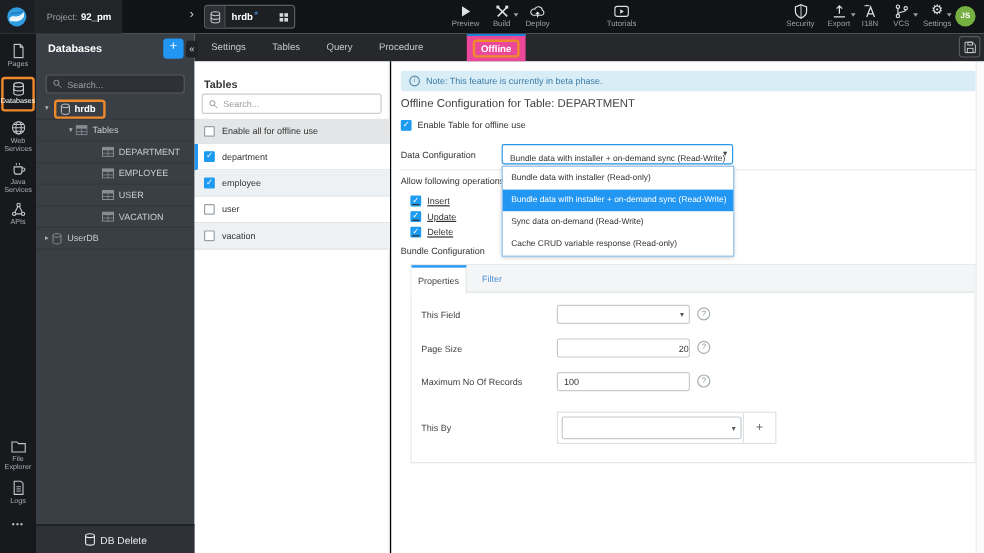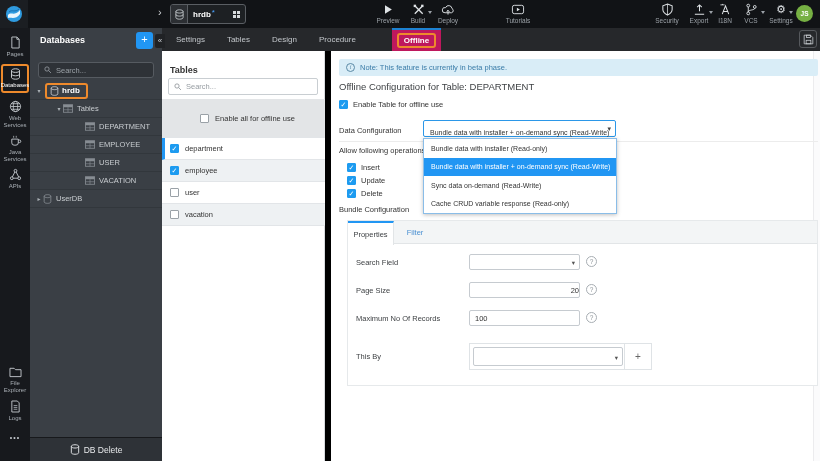--- a/index.html
+++ b/index.html
@@ -47,61 +47,61 @@
   .tree-row { height:18px; display:flex; align-items:center; color:#c9cdd1; font-size:7.5px; border-bottom:1px solid rgba(0,0,0,0.12); }
   .tree-row .caret { font-size:6px; color:#aab0b5; width:8px; text-align:center; }
   .tree-row .ticon { color:#878d93; margin-right:4px; display:flex; }
   .hrdb-box { display:flex; align-items:center; gap:3px; border:2px solid #ee8a2c; border-radius:3px; height:16px; padding:0 6px 0 3px; margin-left:2px; color:#c9cdd1; }
   .hrdb-box .hlab { color:#fff; font-weight:bold; font-size:8px; }
   .dbp-footer { position:absolute; left:0; bottom:0; width:132px; height:24px; background:#2e3237; border-top:1px solid #17191c; display:flex; align-items:center; justify-content:center; gap:4px; color:#e8eaec; font-size:8.5px; }
 
   
   .tabbar { position:absolute; left:162px; top:28px; width:658px; height:23px; background:#26282b; display:flex; align-items:center; padding-left:14px; gap:22px; z-index:15; }
   .wtab { font-size:8px; color:#c3c7cb; white-space:nowrap; }
-  .wtab-active-wrap { height:23px; display:flex; align-items:center; border-top:2px solid #1d82d2; background:#be185d; padding:0 5px; margin-left:14px; }
+  .wtab-active-wrap { height:23px; display:flex; align-items:center; border-top:2px solid #1d82d2; background:#ec4899; padding:0 5px; margin-left:14px; }
   .wtab-active-wrap .obox { border:2px solid #ee8a2c; border-radius:3px; padding:1px 5px; color:#fff; font-weight:bold; font-size:8px; }
   .save-btn { position:absolute; right:3px; top:2px; width:18px; height:18px; border:1px solid #56595d; border-radius:3px; display:flex; align-items:center; justify-content:center; color:#c8ccd0; }
 
   
   .tablespanel { position:absolute; left:162px; top:51px; width:163px; height:410px; background:#fff; border-right:1px solid #d8dbde; z-index:10; }
   .tp-title { position:absolute; left:8px; top:14px; font-size:9px; font-weight:bold; color:#333; }
   .tp-search { position:absolute; left:6px; top:27px; width:150px; height:17px; border:1px solid #c9ced2; border-radius:2px; display:flex; align-items:center; padding:0 5px; gap:4px; color:#8a9196; background:#fff; }
   .tp-search input { flex:1; min-width:0; border:none; outline:none; font-size:7.5px; font-family:inherit; color:#333; }
   .tp-search input::placeholder { color:#979da2; }
   .tp-list { position:absolute; left:0; top:48px; width:163px; }
   .tp-row { display:flex; align-items:center; gap:6px; padding-left:8px; border-bottom:1px solid #e2e5e8; font-size:7.5px; color:#333; background:#fff; }
-  .tp-row.hdr { height:39px; background:#e3e5e7;justify-content:center; }
+  .tp-row.hdr { height:21px; background:#e3e5e7; }
   .tp-row.r0 { height:22px; background:#fff; border-left:3px solid #2196f3; padding-left:5px; }
   .tp-row.r1 { height:22px; background:#eef1f3; }
   .tp-row.r2 { height:22px; background:#fff; }
   .tp-row.r3 { height:22px; background:#eef1f3; }
 
   
   .cb { width:9px; height:9px; border:1px solid #9aa1a7; background:#fff; border-radius:1px; flex:none; display:inline-flex; align-items:center; justify-content:center; }
   .cb.checked { background:#1d9bf0; border-color:#1d9bf0; }
   .cb.checked::after { content:"✓"; color:#fff; font-size:7px; line-height:7px; }
 
   
-  .main { position:absolute; left:325px; top:51px; width:495px; height:410px; background:#fff; border-left:6px solid #000000; z-index:5; }
+  .main { position:absolute; left:325px; top:51px; width:495px; height:410px; background:#fff; border-left:1px solid #000000; z-index:5; }
   .scroll-track { position:absolute; right:0; top:0; width:7px; height:410px; background:#fbfbfc; border-left:1px solid #ececee; }
   .note-bar { position:absolute; left:8px; top:8px; width:479px; height:17px; background:#d9edf7; border-radius:2px; display:flex; align-items:center; gap:5px; padding:0 7px; }
   .note-bar .info-ic { width:9px; height:9px; border:1px solid #5b8aa6; border-radius:50%; color:#5b8aa6; font-size:6px; line-height:7px; text-align:center; flex:none; font-style:italic; font-family:"Liberation Serif",serif; }
   .note-bar .ntext { font-size:7.5px; color:#3a7ca8; }
   .m-heading { position:absolute; left:8px; top:30px; font-size:9.5px; color:#3f4245; }
   .enable-row { position:absolute; left:8px; top:49px; display:flex; align-items:center; gap:5px; font-size:7.5px; color:#333; }
   .dc-row { position:absolute; left:8px; top:68px; width:479px; height:23px; border-bottom:1px solid #ececec; }
   .dc-label { font-size:7.5px; color:#333; line-height:22px; }
   .dc-select { position:absolute; left:84px; top:1px; width:193px; height:17px; border:1px solid #2b97e8; border-radius:2px; background:#fff; }
   .dc-select .val { font-size:7px; color:#333; line-height:15px; padding:0 13px 0 6px; white-space:nowrap; overflow:hidden; }
   .dc-select .sc { position:absolute; right:4px; top:4px; font-size:7px; color:#444; line-height:8px; }
   .dc-menu { position:absolute; left:92px; top:87px; width:194px; background:#fff; border:1px solid #8abde8; box-shadow:0 1px 4px rgba(0,0,0,.25); z-index:20; }
   .dc-opt { height:18.5px; display:flex; align-items:center; padding-left:7px; font-size:7px; color:#333; white-space:nowrap; overflow:hidden; }
   .dc-opt.selected { background:#2196f3; color:#fff; }
   .allow-label { position:absolute; left:8px; top:95px; font-size:7.5px; color:#333; white-space:nowrap; z-index:1; }
-  .op-row { position:absolute; left:16px; display:flex; align-items:center; gap:5px; font-size:7.5px; color:#333; }
+  .op-row { position:absolute; left:16px; display:flex; align-items:center; gap:5px; font-size:7.5px; color:#333;text-decoration:underline; }
   .bundle-label { position:absolute; left:8px; top:154px; font-size:7.5px; color:#333; }
 
   .bc-panel { position:absolute; left:16px; top:169px; width:471px; height:166px; border:1px solid #e6e9eb; background:#fff; }
   .bc-tabstrip { position:absolute; left:0; top:0; width:100%; height:23px; background:#f3f5f6; border-bottom:1px solid #e2e5e7; }
   .bc-tab-props { position:absolute; left:0; top:0; width:46px; height:24px; background:#fff; border-top:2px solid #2196f3; border-right:1px solid #e2e5e7; font-size:7.5px; color:#3f4245; display:flex; align-items:center; justify-content:center; }
   .bc-tab-filter { position:absolute; left:46px; top:0; width:42px; height:23px; font-size:7.5px; color:#4a90d2; display:flex; align-items:center; justify-content:center; }
   .f-label { position:absolute; left:8px; font-size:7.5px; color:#3f4245; }
   .f-select { position:absolute; left:121px; width:111px; height:16px; border:1px solid #c6cbd0; border-radius:2px; background:#fff; }
   .f-select .sc { position:absolute; right:4px; top:4px; font-size:6.5px; color:#555; line-height:8px; }
   .f-input { position:absolute; left:121px; width:111px; height:16px; border:1px solid #c6cbd0; border-radius:2px; font-size:7.5px; color:#333; padding-left:5px; font-family:inherit; outline:none; }
@@ -115,20 +115,24 @@
 <body>
 
 <div class="topbar">
   <div class="logo-box">
     <svg width="18" height="18" viewBox="0 0 18 18">
       <circle cx="9" cy="9" r="8" fill="#2f9be0"></circle>
       <path d="M3 10 C6 6, 9 12, 15 5 L15 9 C11 15, 6 12, 3 13 Z" fill="#eaf5fc"></path>
       <path d="M4 7 C7 4, 10 8, 14 4" stroke="#1b6fae" stroke-width="1" fill="none"></path>
     </svg>
   </div>
+  <div class="project-area">
+    <span class="project-label">Project:</span>
+    <span class="project-name">92_pm</span>
+  </div>
   <span class="tb-chevron">›</span>
 
   <div class="file-tab">
     <span class="db-cell">
       <svg width="9" height="11" viewBox="0 0 10 12" stroke="currentColor" fill="none" stroke-width="1">
         <path d="M1 2.6 C1 1.5 2.8 .8 5 .8 C7.2 .8 9 1.5 9 2.6 V9.4 C9 10.5 7.2 11.2 5 11.2 C2.8 11.2 1 10.5 1 9.4 Z"></path>
         <path d="M1 2.6 C1 3.7 2.8 4.4 5 4.4 C7.2 4.4 9 3.7 9 2.6"></path>
         <path d="M1 6 C1 7.1 2.8 7.8 5 7.8 C7.2 7.8 9 7.1 9 6"></path>
       </svg>
     </span>
@@ -371,21 +375,21 @@
       <path d="M1 2.6 C1 1.5 2.8 .8 5 .8 C7.2 .8 9 1.5 9 2.6 V9.4 C9 10.5 7.2 11.2 5 11.2 C2.8 11.2 1 10.5 1 9.4 Z"></path>
       <path d="M1 2.6 C1 3.7 2.8 4.4 5 4.4 C7.2 4.4 9 3.7 9 2.6"></path>
     </svg>
     <span>DB Delete</span>
   </div>
 </div>
 
 <div class="tabbar">
   <span class="wtab">Settings</span>
   <span class="wtab">Tables</span>
-  <span class="wtab">Design</span>
+  <span class="wtab">Query</span>
   <span class="wtab">Procedure</span>
   <span class="wtab-active-wrap">
     <span class="obox">Offline</span>
   </span>
   <span class="save-btn">
     <svg width="11" height="11" viewBox="0 0 14 14" stroke="currentColor" fill="none" stroke-width="1">
       <path d="M1.5 1.5 H9.5 L12.5 4.5 V12.5 H1.5 Z"></path>
       <rect x="4" y="8" width="6" height="4.5"></rect>
       <rect x="4.5" y="1.5" width="5" height="3"></rect>
     </svg>
@@ -470,21 +474,21 @@
     <span>Delete</span>
   </div>
 
   <div class="bundle-label">Bundle Configuration</div>
 
   <div class="bc-panel">
     <div class="bc-tabstrip"></div>
     <div class="bc-tab-props">Properties</div>
     <div class="bc-tab-filter">Filter</div>
 
-    <span class="f-label" style="top:37px;">Search Field</span>
+    <span class="f-label" style="top:37px;">This Field</span>
     <span class="f-select" style="top:33px;">
       <span class="sc">▾</span>
     </span>
     <span class="help-ic" style="top:35px;">?</span>
 
     <span class="f-label" style="top:65px;">Page Size</span>
     <input class="f-input" style="top: 61px; text-align: right;" type="text" value="20">
     <span class="help-ic" style="top:63px;">?</span>
 
     <span class="f-label" style="top:93px;">Maximum No Of Records</span>

